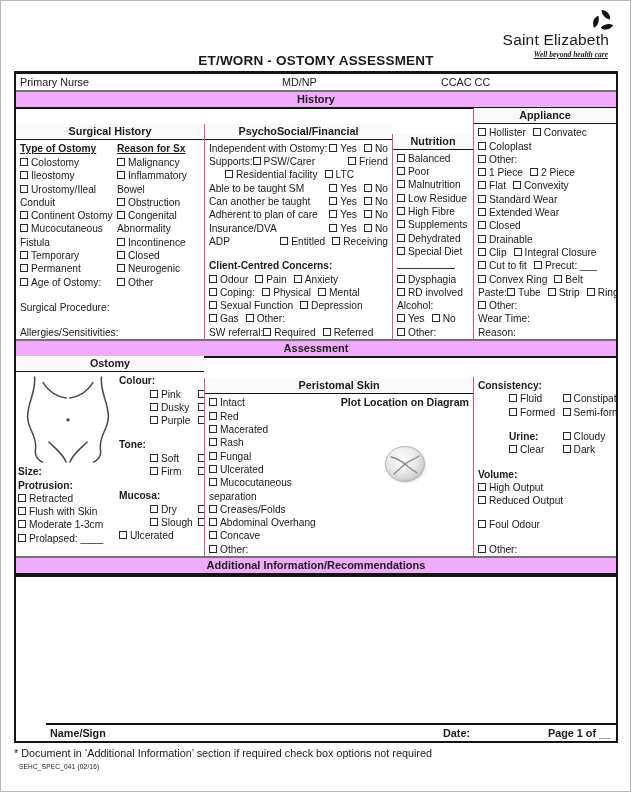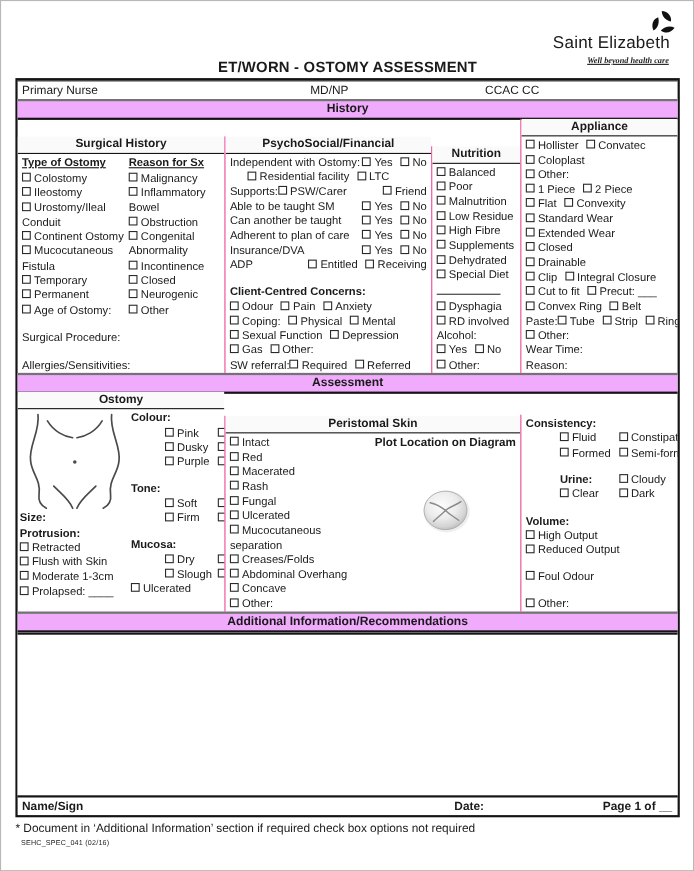--- a/index.html
+++ b/index.html
@@ -60,21 +60,21 @@
   .body-fig{width:96px;height:88px;display:block;margin:1px 0 2px 2px;}
 
   
   .peri{display:flex;}
   .periL{width:152px;} .periR{flex:1;}
   .plot-label{font-weight:bold;font-size:10.6px;white-space:nowrap;}
   .stoma{display:block;margin:34px auto 0 auto;}
 
   
   .bigbox{height:146px;border-top:2px solid #141414;background:#fff;}
-  .signrow{position:relative;height:16px;border-top:2px solid #141414;font-weight:bold;font-size:10.8px;}
+  .signrow{position:relative;height:16px;border-top:2px solid #141414;font-weight:bold;font-size:10.8px;margin-left:30px;}
   .signrow span{position:absolute;top:2px;white-space:nowrap;}
   .footnote{margin-top:4px;font-size:10.8px;}
   .formcode{margin:4px 0 0 5px;font-size:6.5px;letter-spacing:.2px;color:#222;}
 </style>
 </head>
 <body>
 
 <div class="page">
 
   <div class="top">
@@ -142,25 +142,25 @@
         </div>
       </div>
 
       <div class="col hc2">
         <div class="colhead">PsychoSocial/Financial</div>
         <div class="colbody">
             <div class="ln sp">
               <span class="lg"><span class="tx">Independent with Ostomy:</span></span>
               <span class="rg"><span class="ci"><span class="cbx"></span><span>Yes</span></span><span class="ci"><span class="cbx"></span><span>No</span></span></span>
             </div>
-            <div class="ln" style="padding-left: 16px;"><span class="ci"><span class="cbx"></span><span>Residential facility</span></span><span class="ci"><span class="cbx"></span><span>LTC</span></span></div>
             <div class="ln sp">
               <span class="lg"><span class="tx">Supports:</span><span class="ci"><span class="cbx"></span><span>PSW/Carer</span></span></span>
               <span class="rg"><span class="ci"><span class="cbx"></span><span>Friend</span></span></span>
             </div>
+            <div class="ln" style="padding-left: 16px;"><span class="ci"><span class="cbx"></span><span>Residential facility</span></span><span class="ci"><span class="cbx"></span><span>LTC</span></span></div>
             <div class="ln sp">
               <span class="lg"><span class="tx">Able to be taught SM</span></span>
               <span class="rg"><span class="ci"><span class="cbx"></span><span>Yes</span></span><span class="ci"><span class="cbx"></span><span>No</span></span></span>
             </div>
             <div class="ln sp">
               <span class="lg"><span class="tx">Can another be taught</span></span>
               <span class="rg"><span class="ci"><span class="cbx"></span><span>Yes</span></span><span class="ci"><span class="cbx"></span><span>No</span></span></span>
             </div>
             <div class="ln sp">
               <span class="lg"><span class="tx">Adherent to plan of care</span></span>

